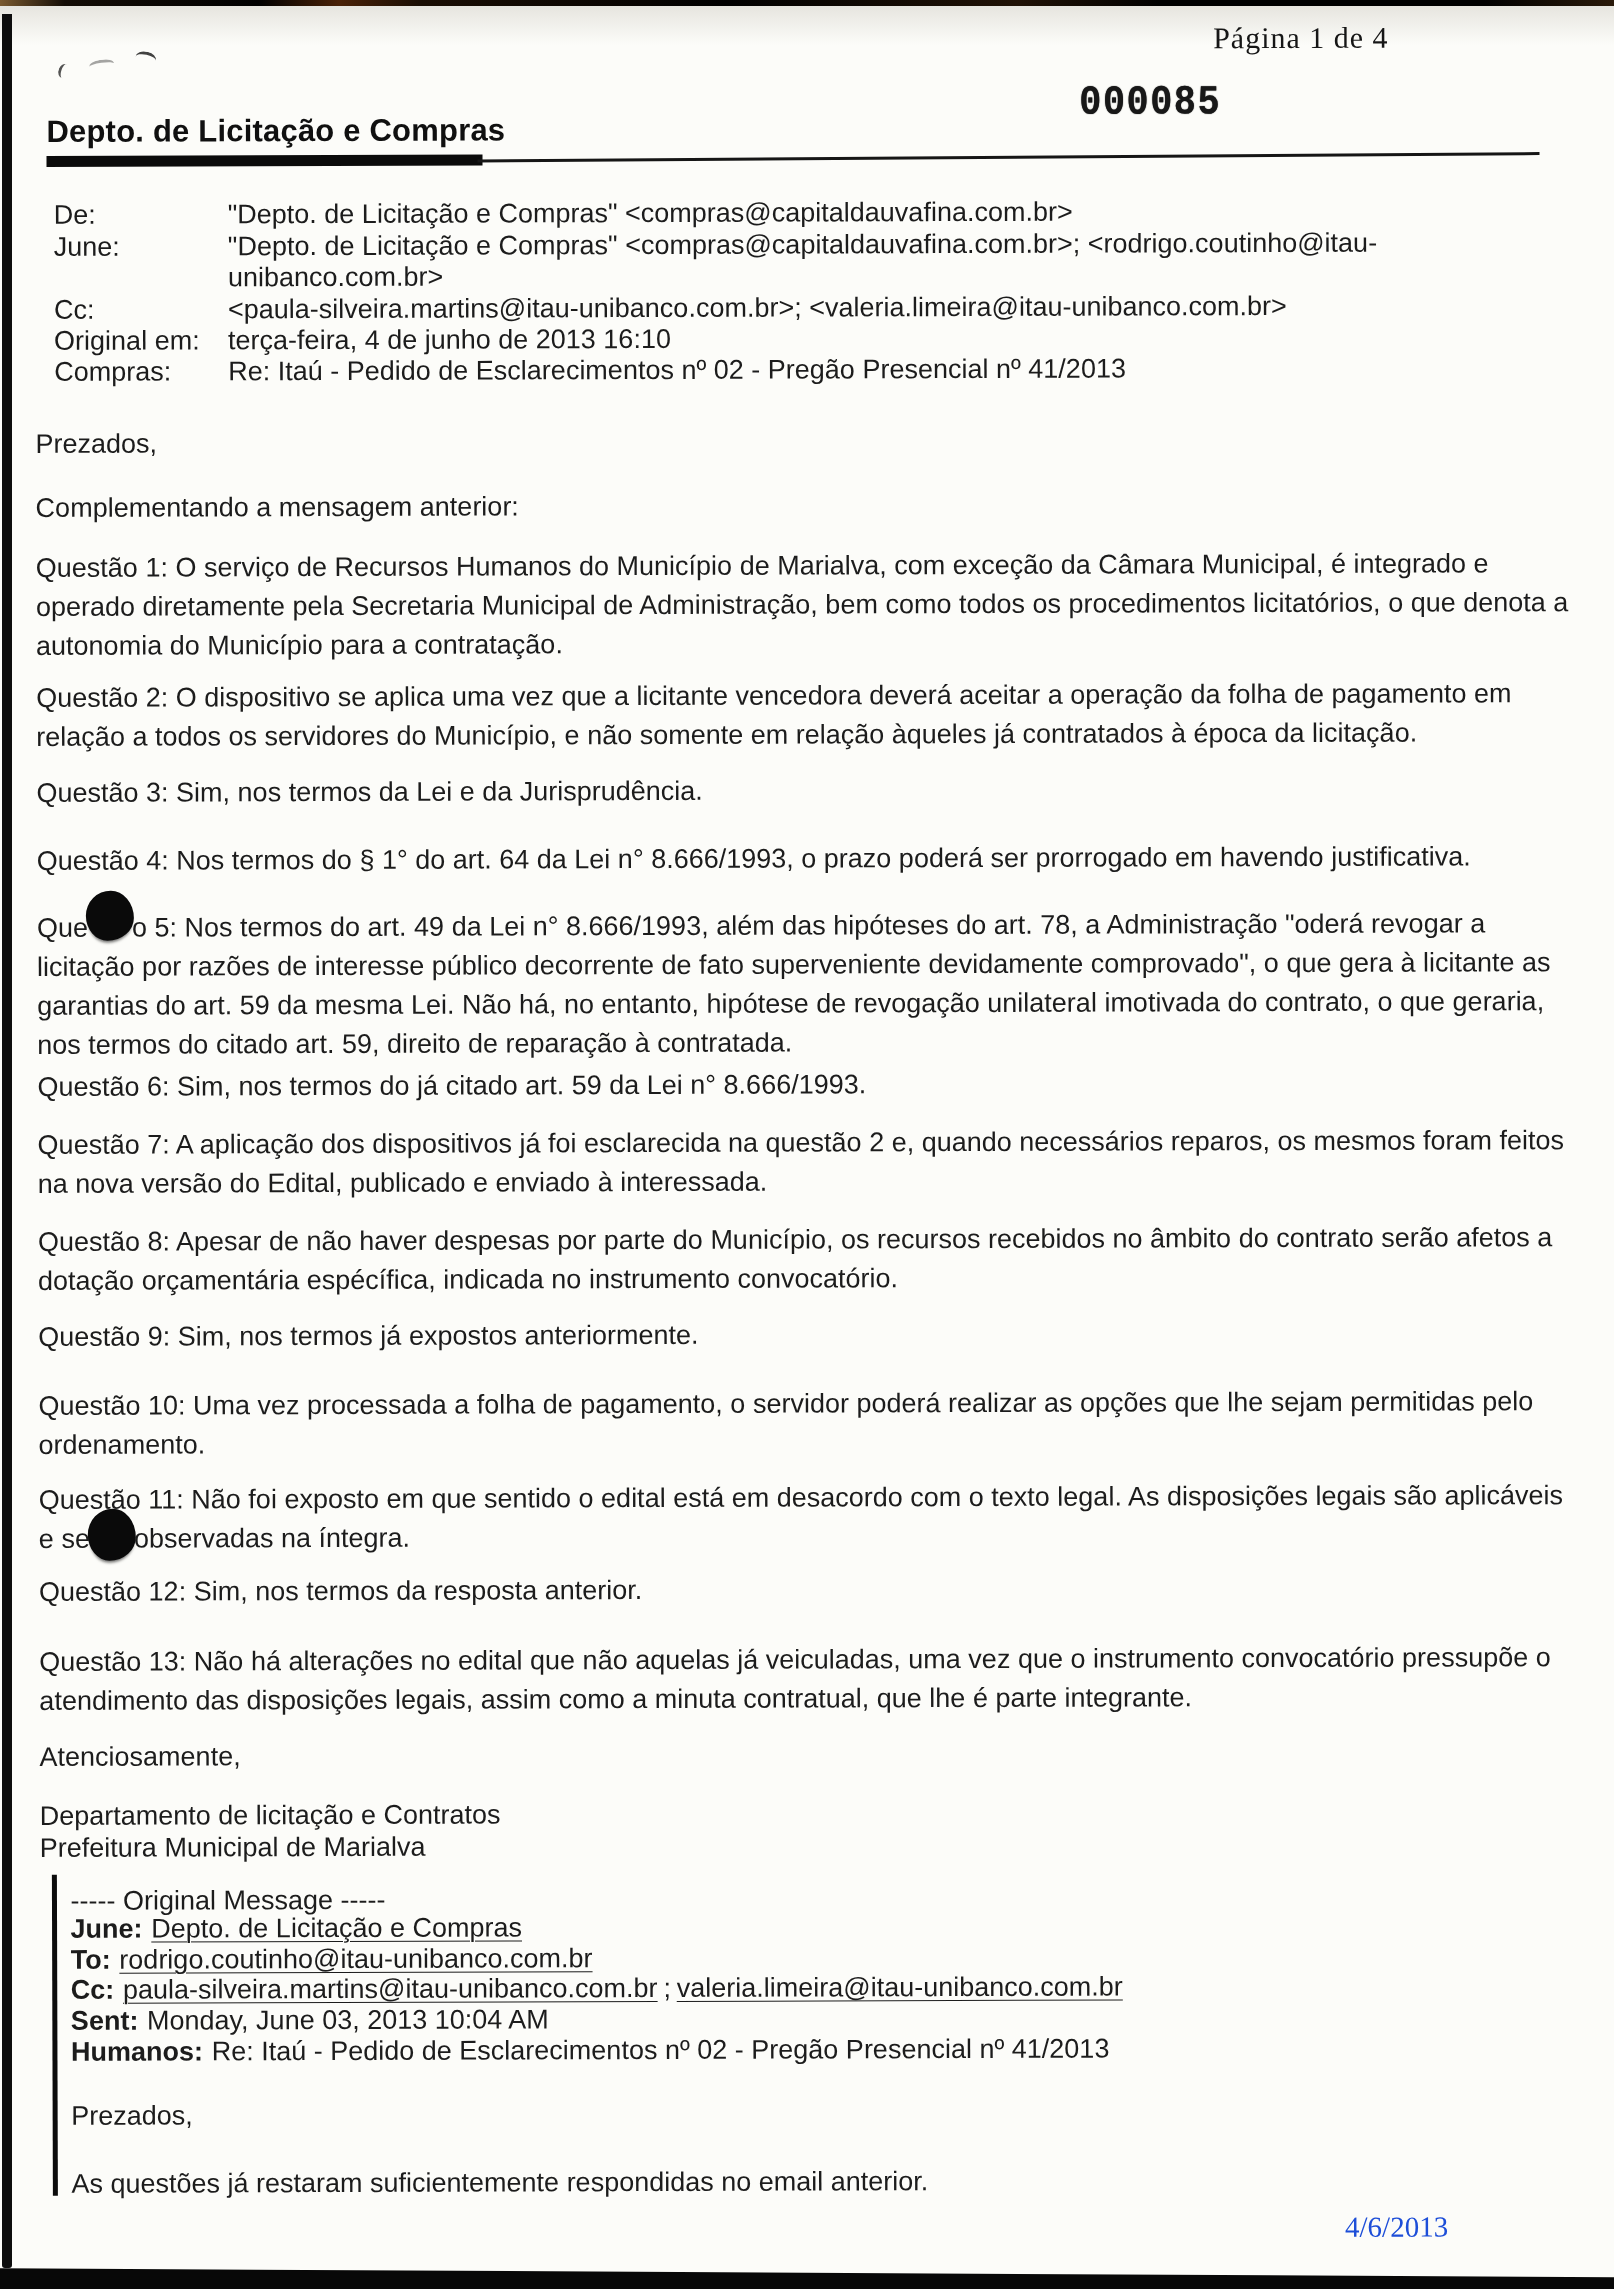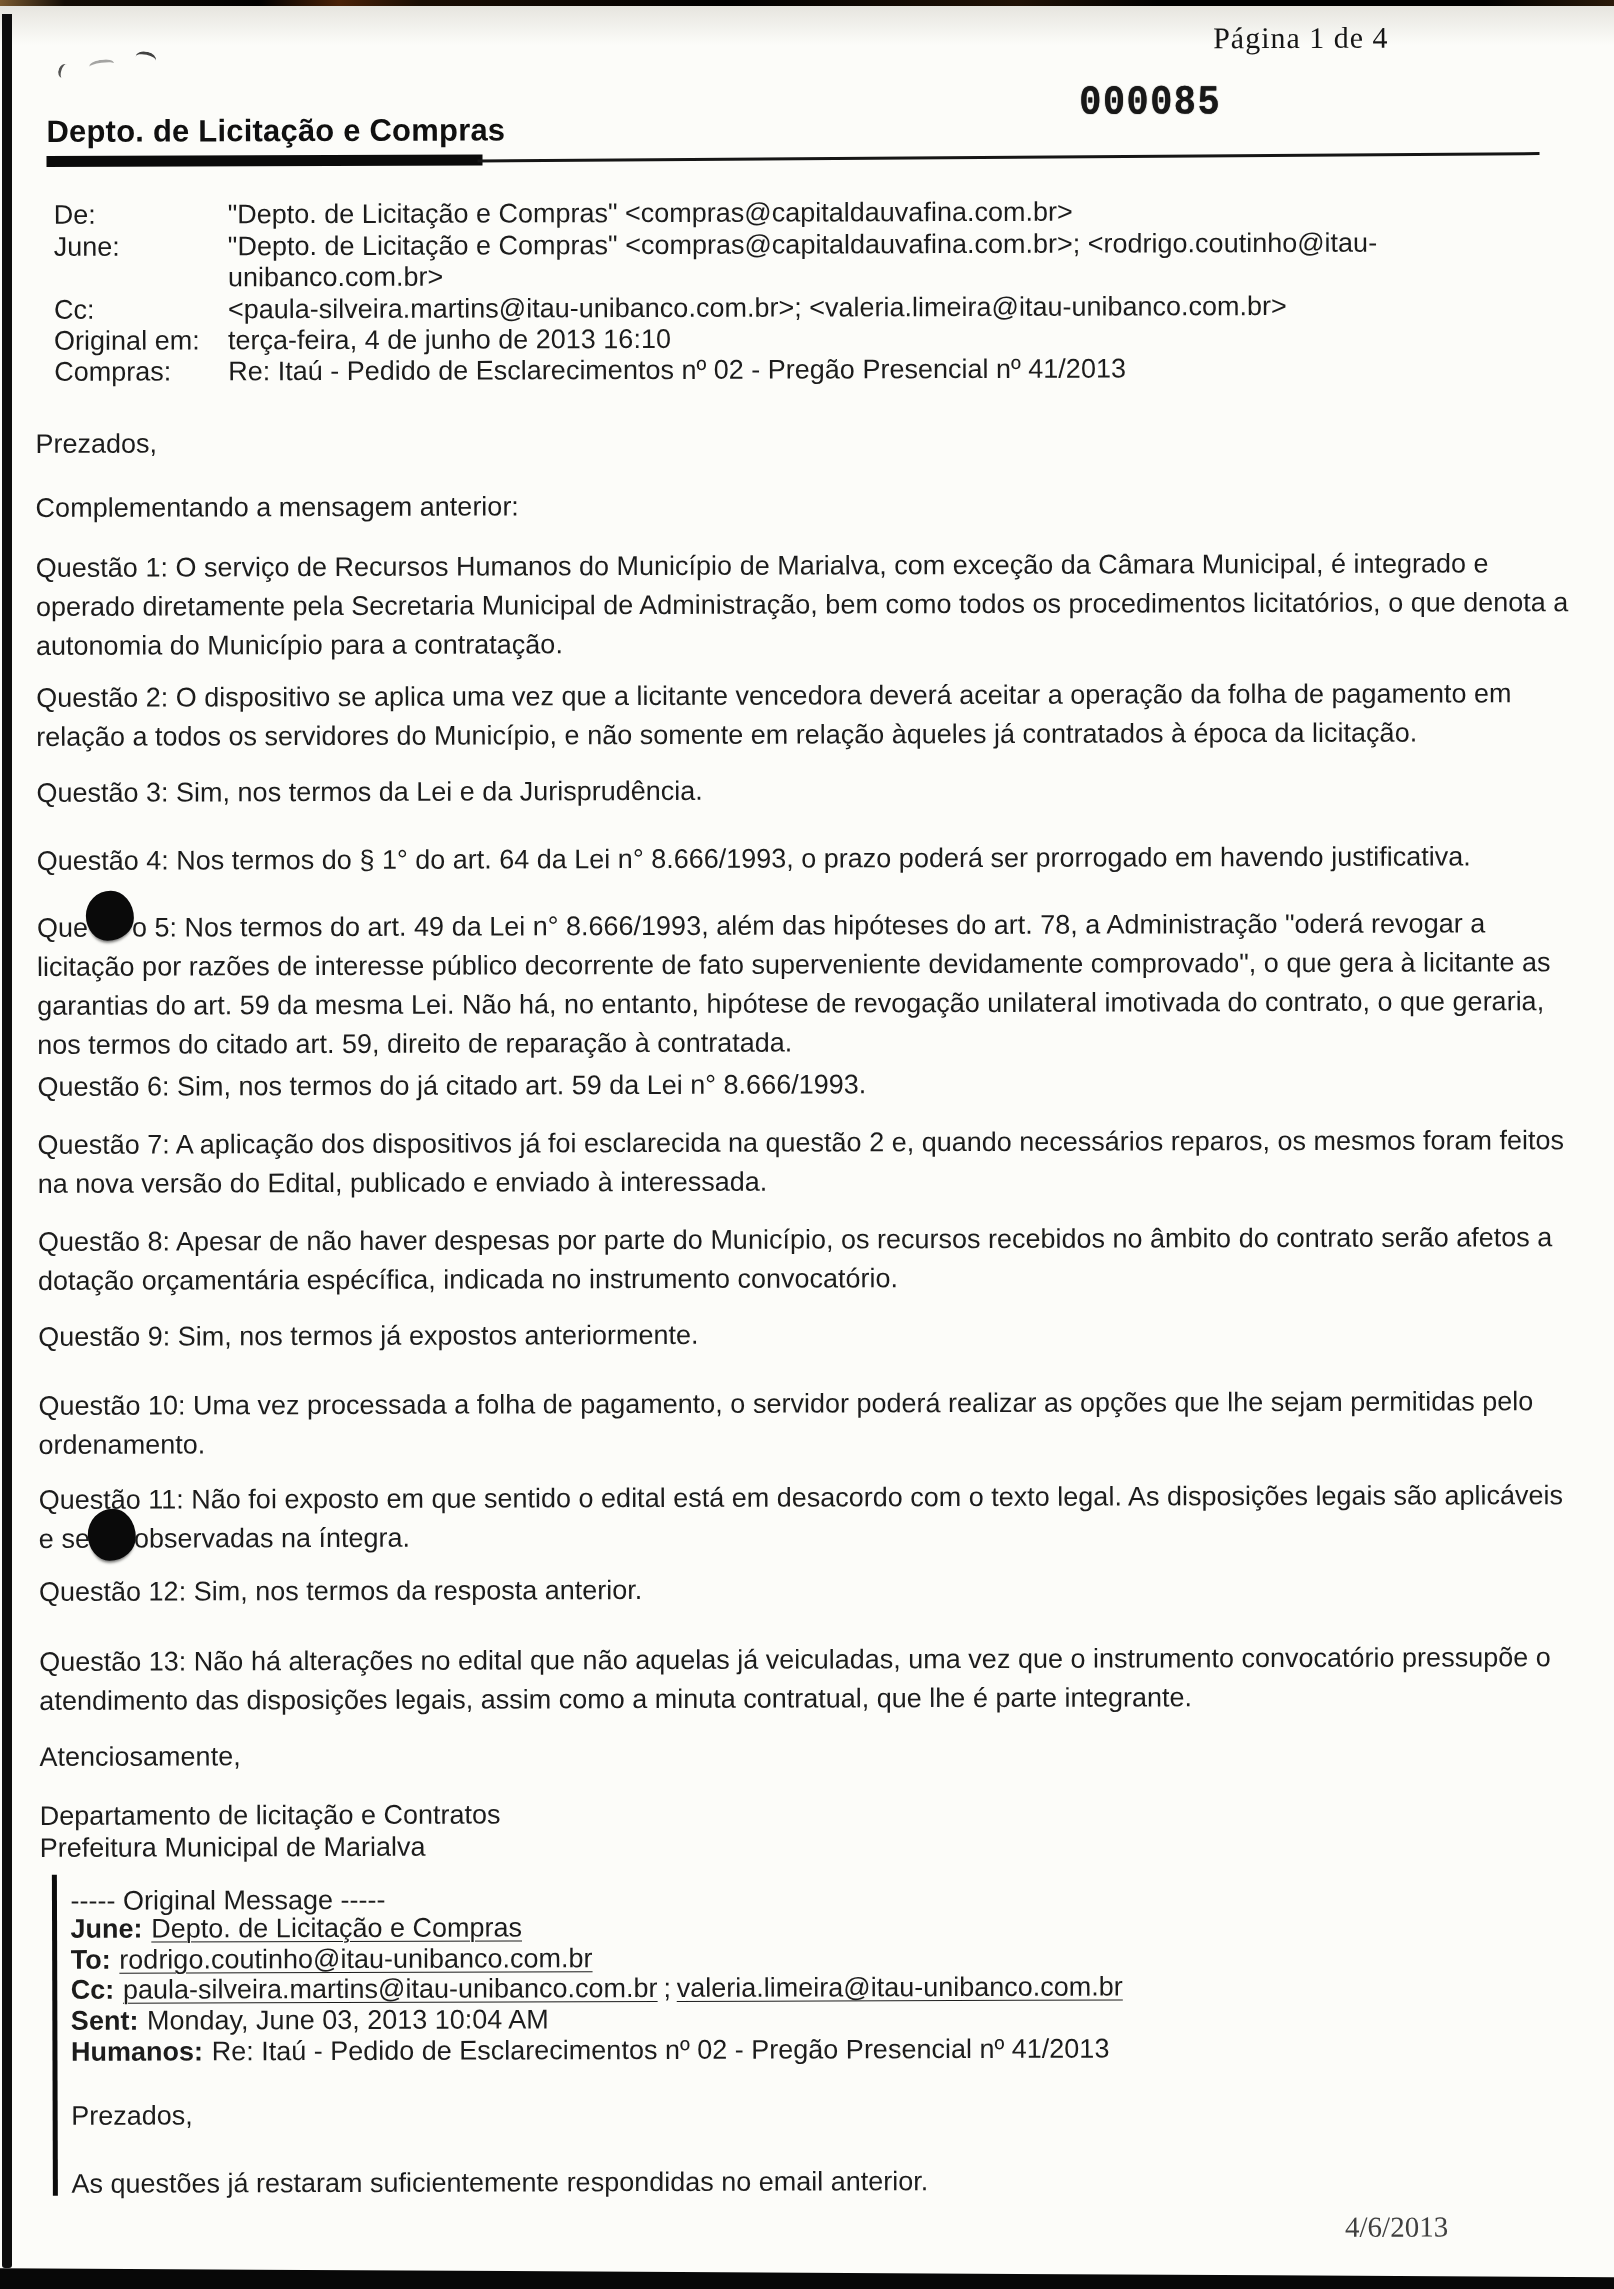--- a/index.html
+++ b/index.html
@@ -49,21 +49,21 @@
   .blob{position:absolute;left:-1.9px;top:-44px;width:48px;height:50px;background:#0a0a0a;
     border-radius:52% 48% 55% 45% / 50% 55% 45% 50%;box-shadow:0 3.9px 2.9px -1.9px rgba(10,10,10,.55);}
   .blob-low .blob{top:-37px;height:52px;}
   
   .quote{left:46px;top:1873px;width:1439px;height:321px;border-left:5.8px solid #0c0c0c;
     padding-left:13.5px;font-size:27px;line-height:31px;box-sizing:border-box;}
   .qline{position:absolute;left:13.5px;white-space:nowrap;}
   .qlabel{font-weight:bold;margin-right:8.7px;}
   .qlink{text-decoration:underline;text-underline-offset:3.9px;text-decoration-thickness:1.4px;}
   .qsep{padding:0 5.8px;}
-  .footer-date{left:1338px;top:2213px;font-size:29px;color:#404040;}
+  .footer-date{left:1338px;top:2213px;font-size:29px;color:#1d4ed8;}
 </style>
 </head>
 <body>
 
 <div class="edge-top"></div>
 <div class="edge-top-shadow"></div>
 <div class="edge-left"></div>
 <div class="edge-bottom"></div>
 
 <div id="sheet">

